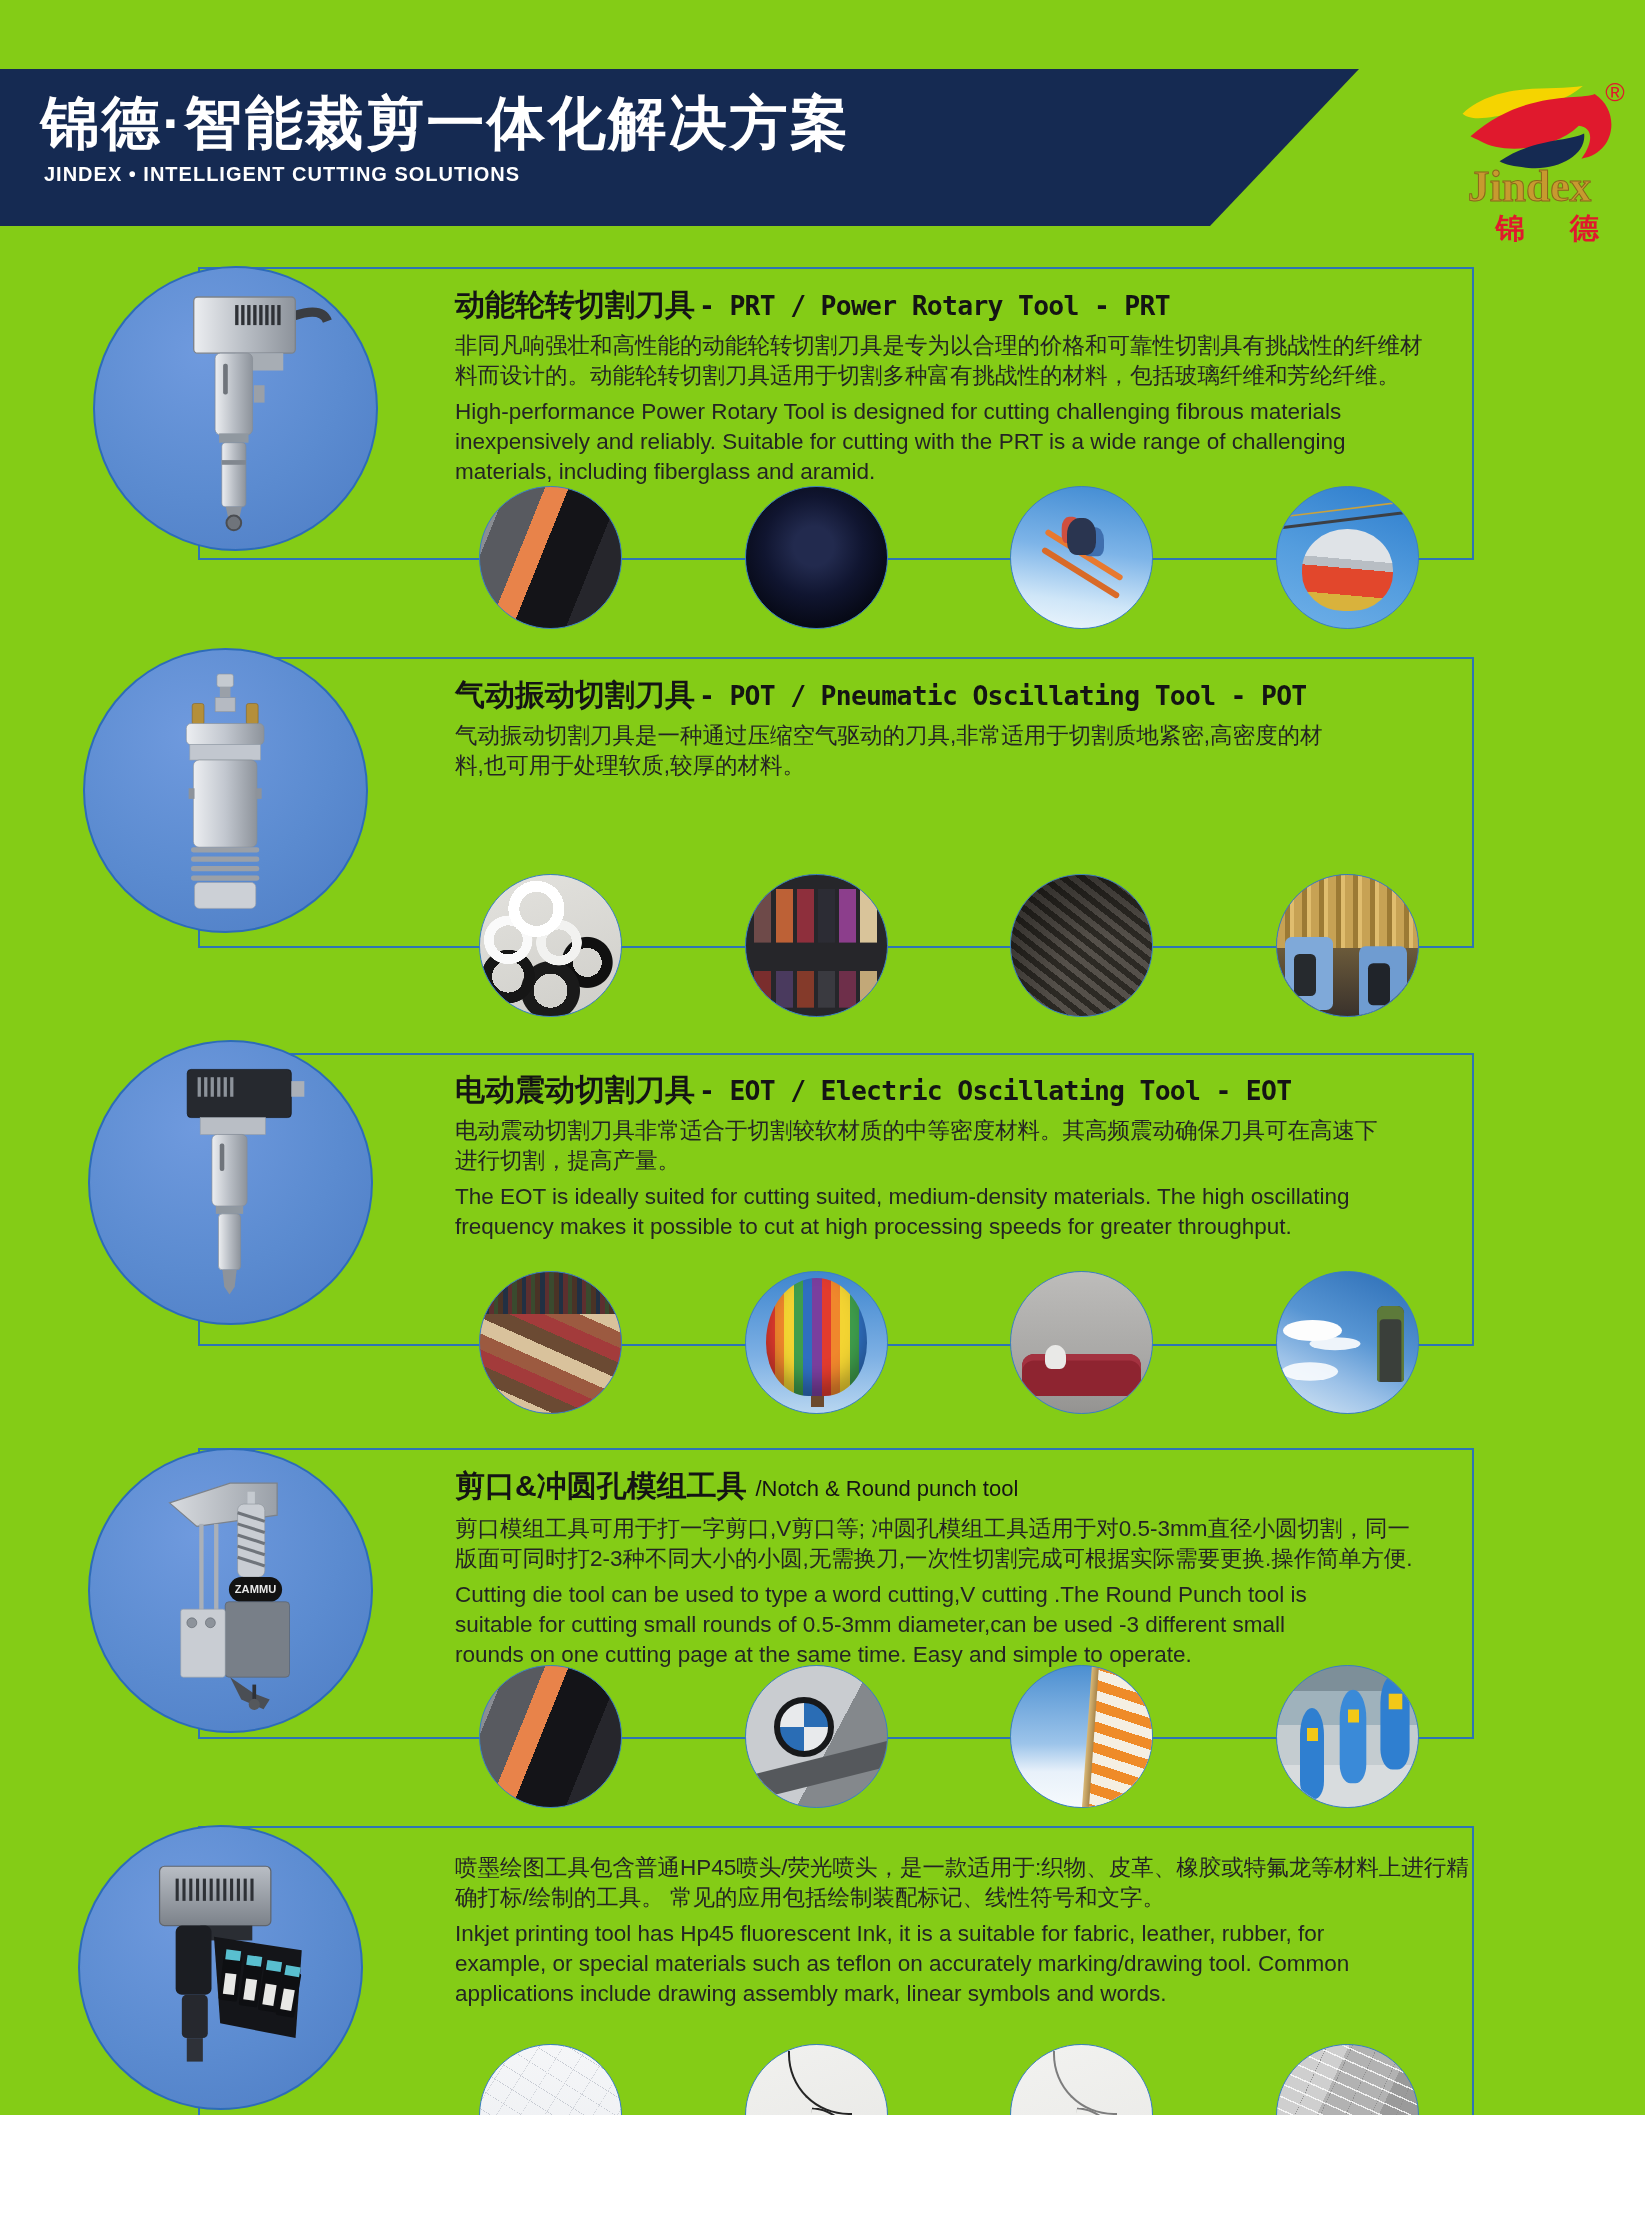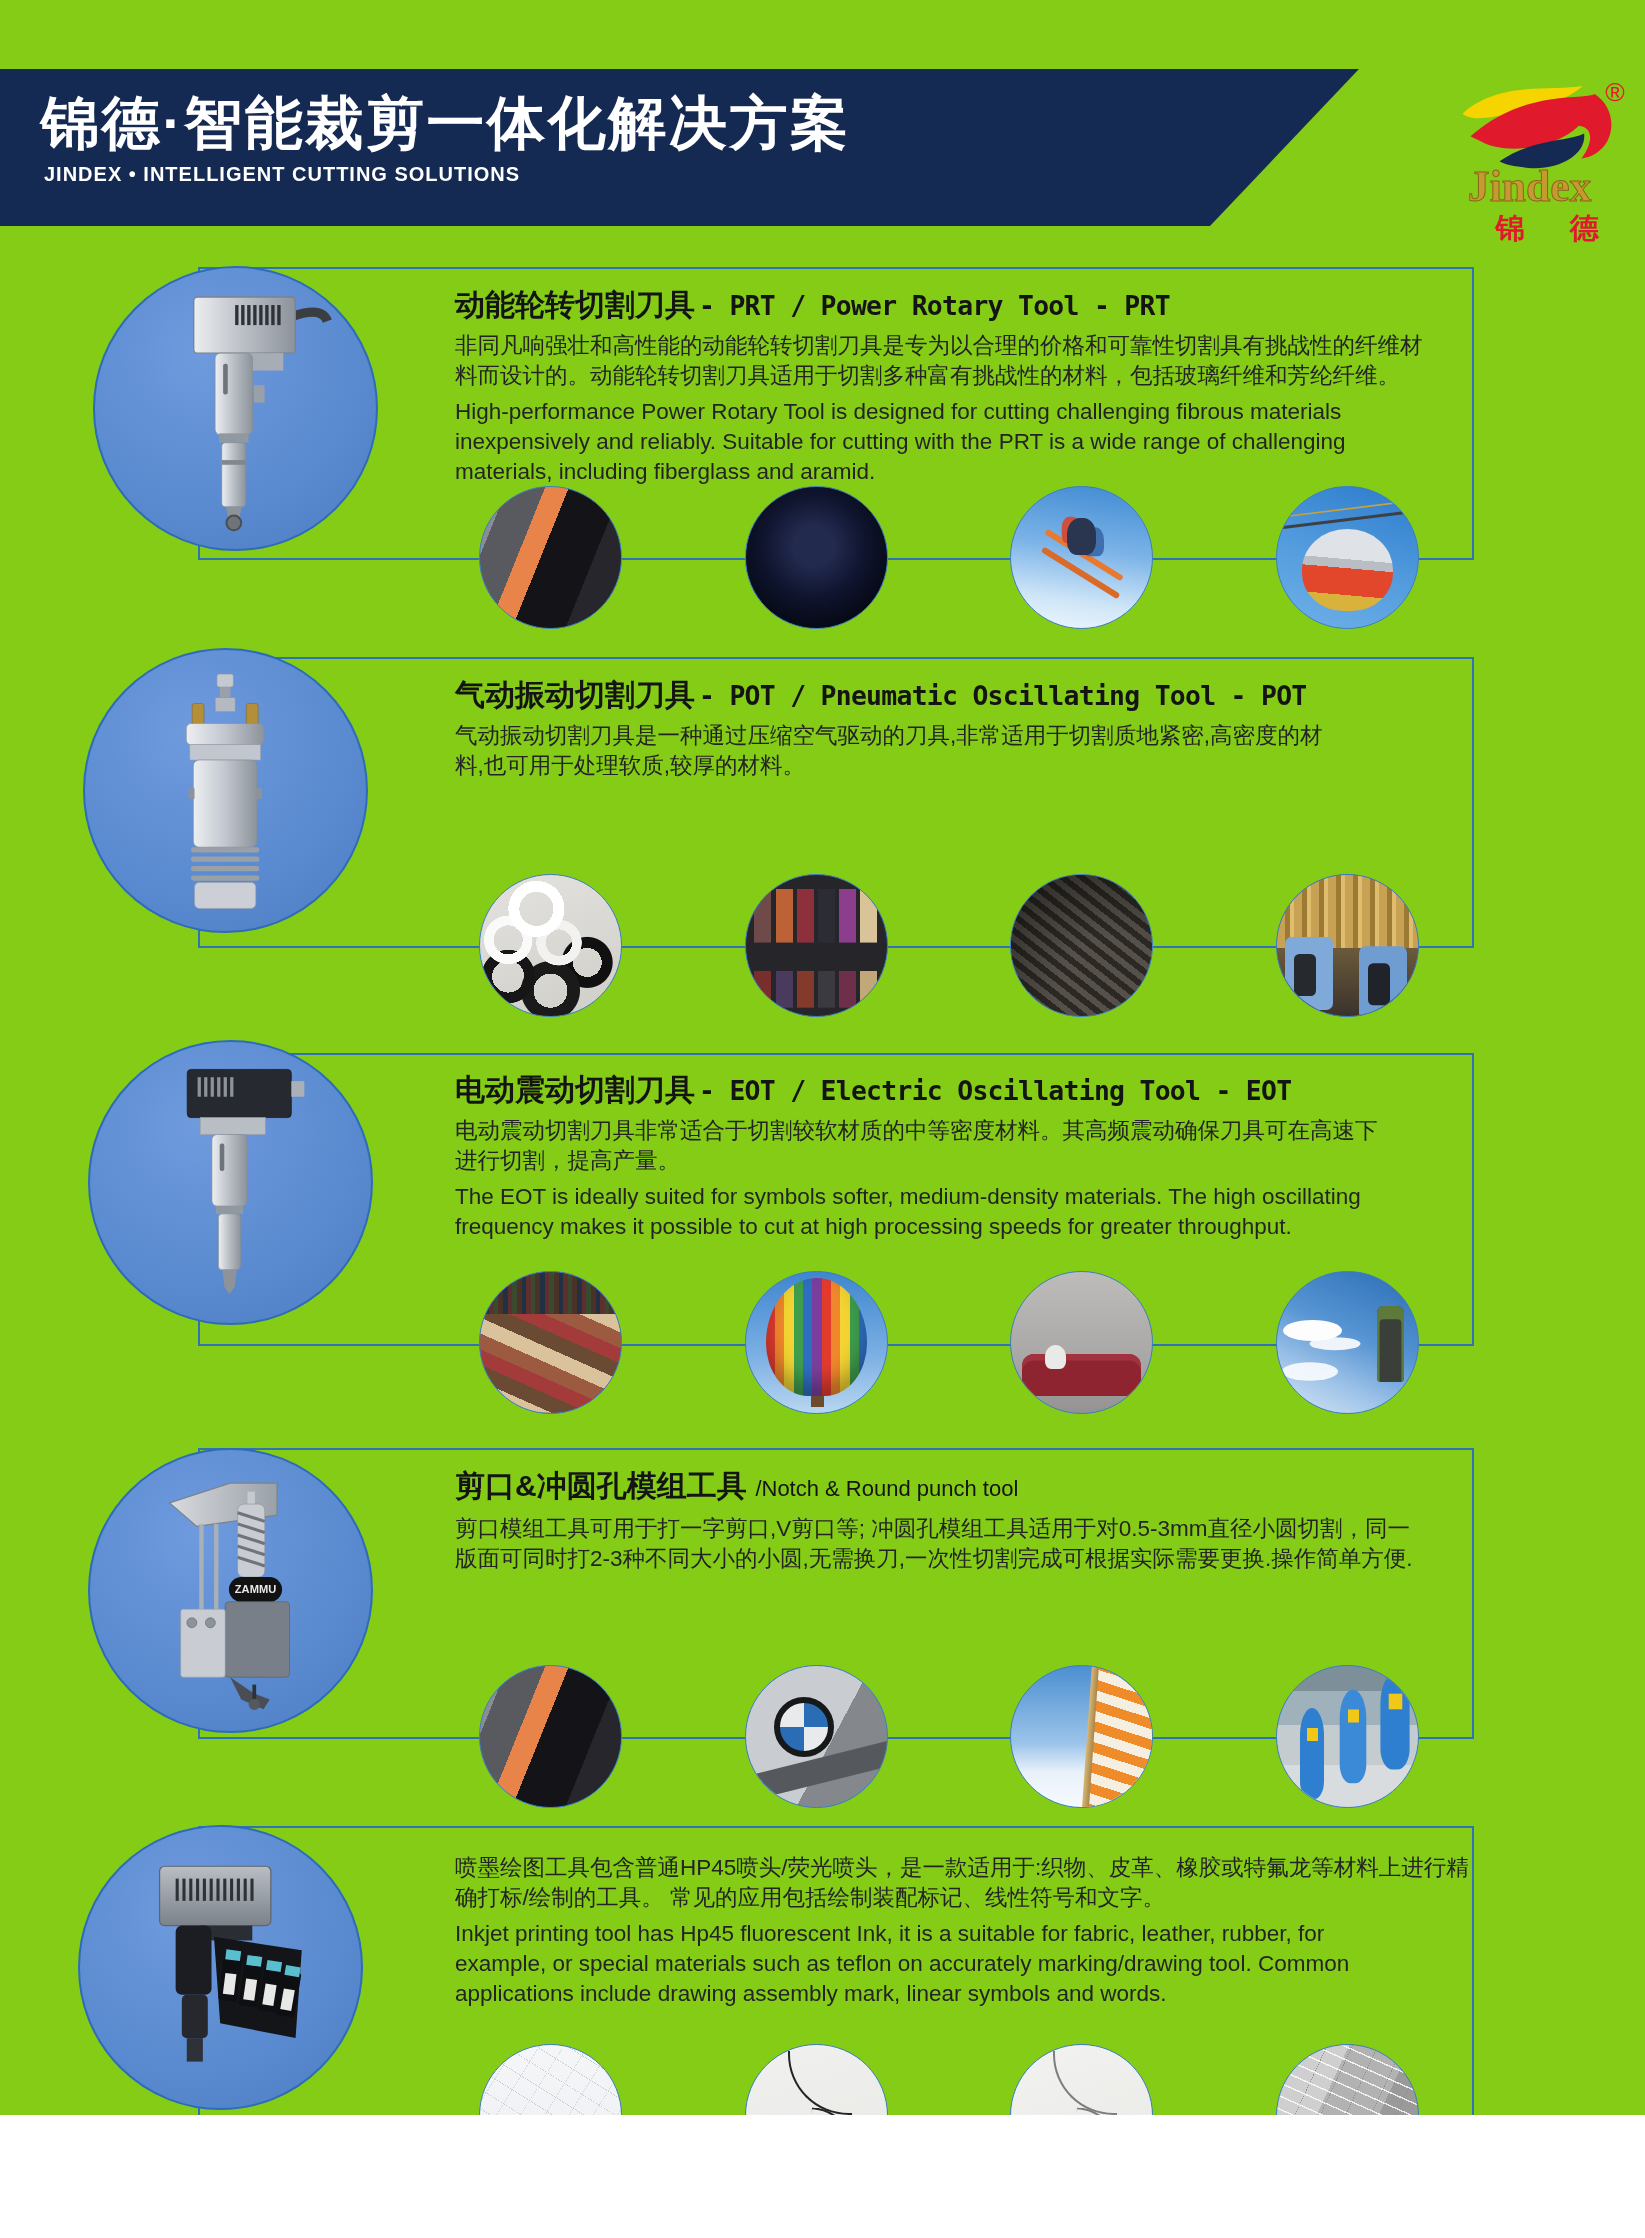--- a/index.html
+++ b/index.html
@@ -273,21 +273,21 @@
         <rect x="134" y="130" width="7" height="42" rx="3" fill="#6f747b"></rect>
         <rect x="128" y="226" width="42" height="12" fill="#9098a0"></rect>
         <rect x="132" y="238" width="34" height="86" rx="6" fill="url(#eot-s)" stroke="#868c94"></rect>
         <path d="M138,324 h22 l-3,26 l-8,12 l-8,-12 Z" fill="#8d939b"></path>
       </svg>
     </div>
     <div class="sec-text">
       <h2 class="sec-title"><span>电动震动切割刀具</span><span class="tech">- EOT / Electric Oscillating Tool - EOT</span></h2>
       <p>电动震动切割刀具非常适合于切割较软材质的中等密度材料。其高频震动确保刀具可在高速下
 进行切割，提高产量。</p>
-      <p>The EOT is ideally suited for symbols softer, medium-density materials. The high oscillating
+      <p>The EOT is ideally suited for cutting suited, medium-density materials. The high oscillating
 frequency makes it possible to cut at high processing speeds for greater throughput.</p>
     </div>
     <div class="pcircle pc1 img-fabric-rolls"></div>
     <div class="pcircle pc2 img-hot-air-balloon"></div>
     <div class="pcircle pc3 img-red-sofa"></div>
     <div class="pcircle pc4 img-hiker-sky"></div>
   </section>
 
   <section class="section s4">
     <div class="box"></div>
@@ -319,20 +319,23 @@
         <circle cx="118" cy="252" r="8" fill="#8d939b" stroke="#5f656d"></circle>
         <path d="M150,340 l38,26 l26,10 l-10,16 l-36,-16 Z" fill="#4a4e54"></path>
         <rect x="186" y="352" width="6" height="24" fill="#2e3136"></rect>
         <circle cx="189" cy="384" r="9" fill="#55585c"></circle>
       </svg>
     </div>
     <div class="sec-text">
       <h2 class="sec-title"><span>剪口&amp;冲圆孔模组工具</span><span class="plain"> /Notch &amp; Round punch tool</span></h2>
       <p>剪口模组工具可用于打一字剪口,V剪口等; 冲圆孔模组工具适用于对0.5-3mm直径小圆切割，同一
 版面可同时打2-3种不同大小的小圆,无需换刀,一次性切割完成可根据实际需要更换.操作简单方便.</p>
+      <p>Cutting die tool can be used to type a word cutting,V cutting .The Round Punch tool is
+suitable for cutting small rounds of 0.5-3mm diameter,can be used -3 different small
+rounds on one cutting page at the same time. Easy and simple to operate.</p>
     </div>
     <div class="pcircle pc1 img-carbon-orange-layers"></div>
     <div class="pcircle pc2 img-bmw-emblem"></div>
     <div class="pcircle pc3 img-awning-stripes"></div>
     <div class="pcircle pc4 img-beach-flags"></div>
   </section>
 
   <section class="section s5">
     <div class="box"></div>
     <div class="bigcircle">

